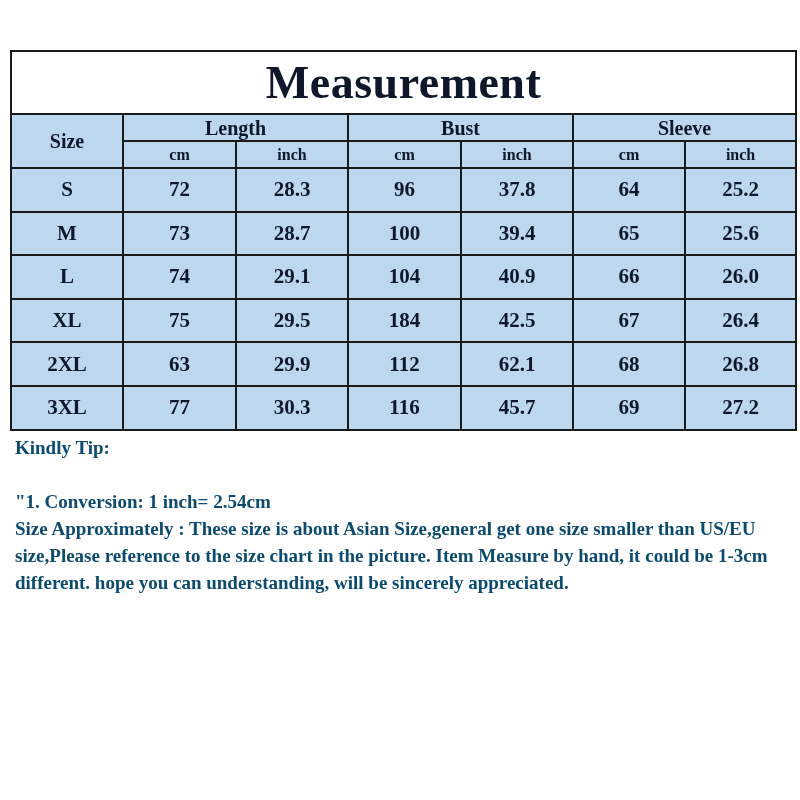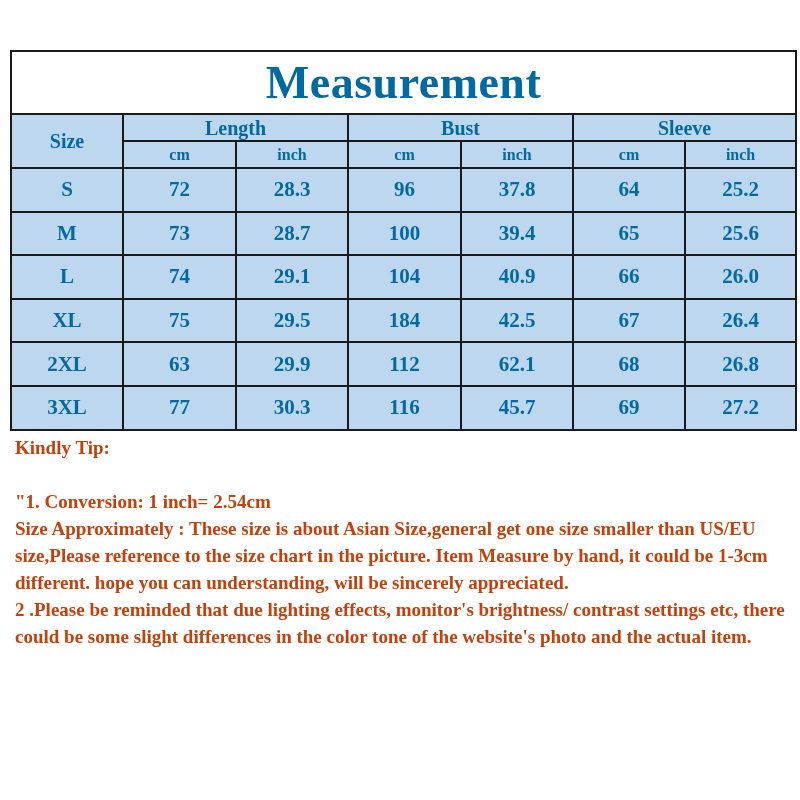--- a/index.html
+++ b/index.html
@@ -25,21 +25,21 @@
       border-collapse: collapse;
       width: 785px;
       table-layout: fixed;
     }
     table.size-table td, table.size-table th {
       border: 2px solid #1a1a1a;
       text-align: center;
       vertical-align: middle;
       padding: 0;
       font-weight: bold;
-      color: #0369a1;
+      color: #0f172a;
       background: #bdd7ee;
     }
     .title-cell {
       background: #ffffff !important;
       height: 61px;
       font-size: 46px;
       letter-spacing: 0.5px;
       line-height: 61px;
     }
     .group-row th {
@@ -60,21 +60,21 @@
       font-size: 21px;
     }
     .tips {
       position: absolute;
       left: 15px;
       top: 434px;
       width: 780px;
       font-size: 19px;
       font-weight: bold;
       line-height: 27px;
-      color: #c2410c;
+      color: #0c4a6e;
     }
     .tips p {
       margin: 0;
     }
     .tip-heading {
       margin-bottom: 27px !important;
     }
   </style>
 </head>
 <body>
@@ -164,14 +164,13 @@
       <td>27.2</td>
     </tr>
   </tbody>
     </table>
 </div>
 
 <div class="tips">
   <p class="tip-heading">Kindly Tip:</p>
   <p>"1. Conversion:  1 inch= 2.54cm</p>
   <p>Size Approximately :  These size is about Asian Size,general get one size smaller than US/EU size,Please reference to the size chart in the picture. Item Measure by hand, it could be 1-3cm different. hope you can understanding, will be sincerely appreciated.</p>
-  <p>2 .Please be reminded that due lighting effects, monitor's brightness/ contrast settings etc, there could be some slight differences in the color tone of the website's photo and the actual item.</p>
 </div>
 
 </body></html>

